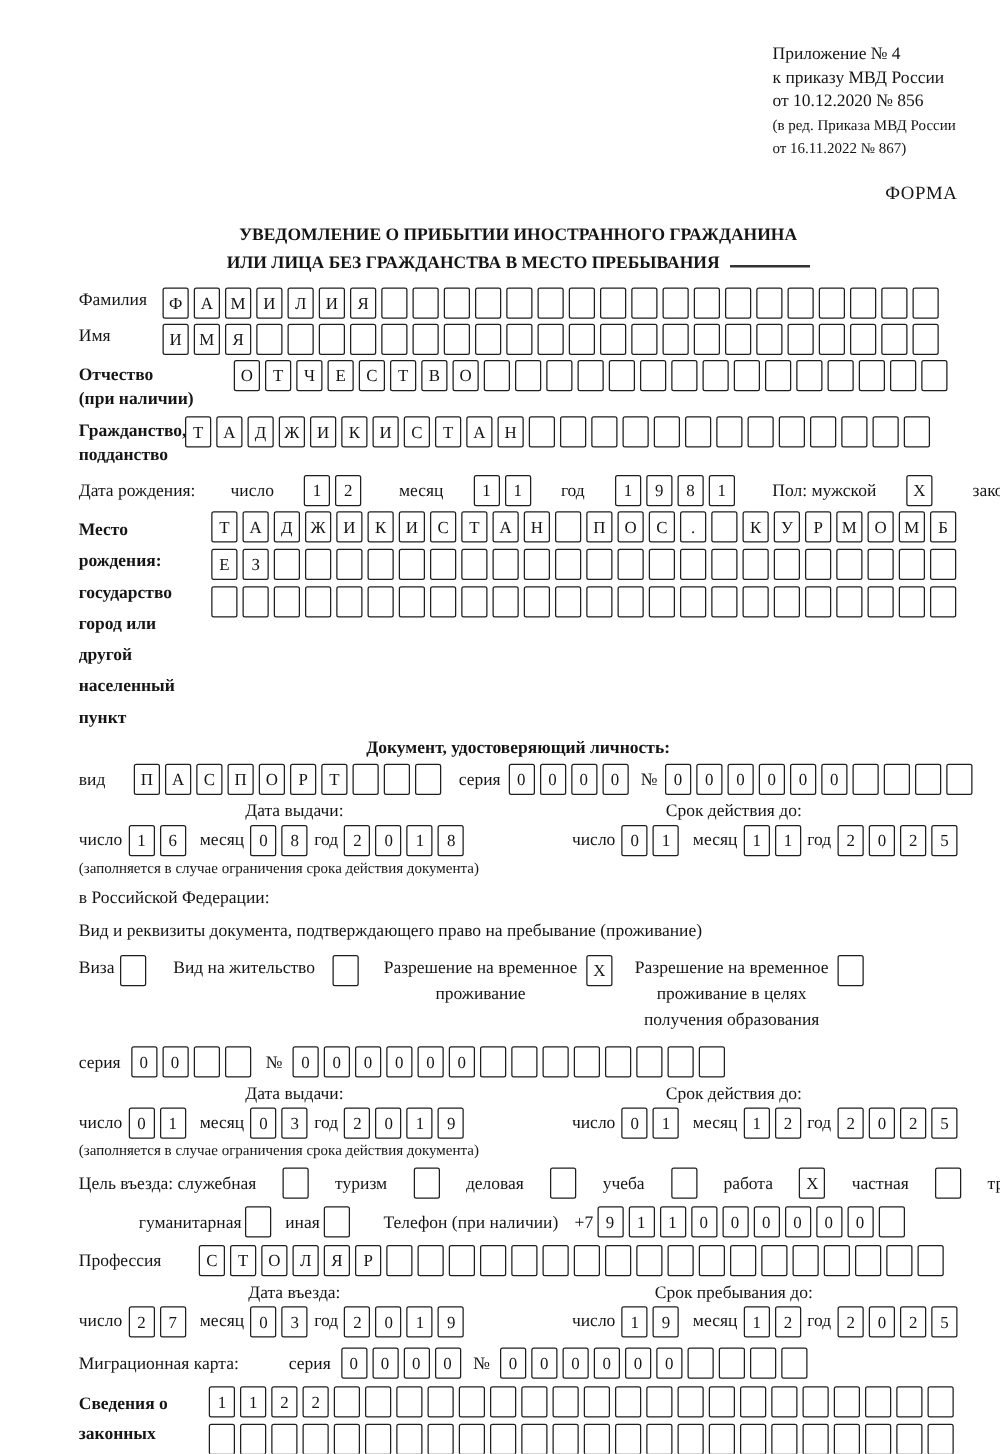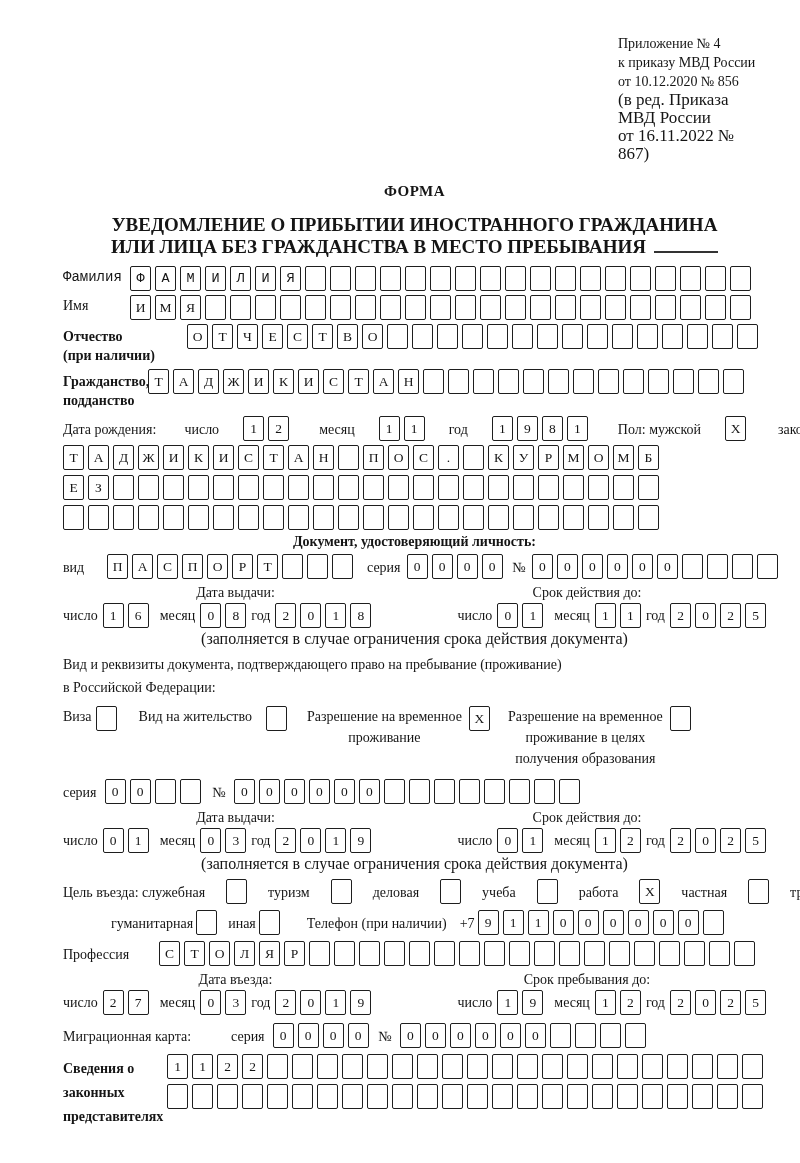--- a/index.html
+++ b/index.html
@@ -6,24 +6,24 @@
   html, body { margin: 0; padding: 0; }
   body {
     width: 800px; height: 1163px; overflow: hidden;
     background: #ffffff; color: #151515;
     font-family: "Liberation Serif", "DejaVu Serif", serif;
     font-size: 14px;
   }
   .page { padding: 34px 34px 0 63px; }
 
   .hdr-block { margin-left: 555px; line-height: 19px; }
-  .hdr-block .small { font-size: 17px; line-height: 18px; }
-  .forma { text-align: center; font-weight: bold; font-size: 15px; margin-top: 20px; letter-spacing: .5px; }
-
-  .title { text-align: center; font-weight: bold; font-size: 19px; line-height: 22px; margin-top: 14px; }
+  .hdr-block .small { font-size: 12px; line-height: 18px; }
+  .forma { text-align: right; font-weight: normal; font-size: 15px; margin-top: 20px; letter-spacing: .5px; }
+
+  .title { text-align: center; font-weight: bold; font-size: 14px; line-height: 22px; margin-top: 14px; }
   .title-underline { display: inline-block; width: 64px; border-bottom: 2px solid #333; height: 14px; margin-left: 8px; }
 
   .section-heading { text-align: center; font-weight: bold; font-size: 14.6px; letter-spacing: .6px; margin-top: 20px; }
 
   .row { display: flex; align-items: flex-start; margin-bottom: 4px; }
   .row.vcenter { align-items: center; }
   .lbl { flex: none; white-space: nowrap; padding-top: 3px; }
   .lblblock { flex: none; line-height: 19px; padding-top: 3px; font-weight: bold; }
   .cells { display: inline-flex; gap: 4px; flex: none; }
   .cell {
@@ -33,28 +33,28 @@
     font-size: 13.5px; background: #fff;
   }
   .stack { display: flex; flex-direction: column; gap: 5px; }
 
   .dates-hdr { display: flex; margin-top: 6px; margin-bottom: 2px; }
   .dates-hdr .left { width: 345px; text-align: center; }
   .dates-hdr .right { flex: 1; text-align: center; }
   .dgroup { display: flex; align-items: center; gap: 5px; flex: none; }
   .dates-row { display: flex; align-items: center; }
   .dates-row .spacer { flex: 1; }
-  .note { text-align: center; font-size: 16px; margin-top: 2px; margin-bottom: 6px; }
+  .note { text-align: left; font-size: 12px; margin-top: 2px; margin-bottom: 6px; }
 
   .plain-line { margin-top: 6px; line-height: 21px; }
   .chk-row { display: flex; align-items: flex-start; margin-top: 8px; }
   .chk-item { display: flex; align-items: flex-start; flex: none; }
   .chk-item .txt { text-align: center; line-height: 21px; }
   .chk-item .cell { margin-left: 7px; margin-top: 0; }
-  .mt6 { margin-top: 6px; }  .mt8 { margin-top: 8px; font-family: Liberation Mono, monospace; }
+  .mt6 { margin-top: 6px; }  .mt8 { margin-top: 8px; }
 </style>
 </head>
 <body>
 
 <div class="page">
 
   <div class="hdr-block">
     <div>Приложение № 4</div>
     <div>к приказу МВД России</div>
     <div>от 10.12.2020 № 856</div>
@@ -215,20 +215,26 @@
         <span class="cell">8</span>
         <span class="cell">1</span>
       </span>
     <span class="lbl" style="margin-left:6px">Пол: мужской</span>
     <span class="cell">X</span>
     <span class="lbl" style="margin-left:8px">законных</span>
     <span class="cell"></span>
   </div>
 
   <div class="row">
+    <span class="lblblock" style="width:106px; line-height:25px">
+      <div>Место рождения:</div>
+      <div>государство</div>
+      <div>город или другой</div>
+      <div>населенный пункт</div>
+    </span>
     <span class="stack">
       <span class="cells">
           <span class="cell">Т</span>
           <span class="cell">А</span>
           <span class="cell">Д</span>
           <span class="cell">Ж</span>
           <span class="cell">И</span>
           <span class="cell">К</span>
           <span class="cell">И</span>
           <span class="cell">С</span>
@@ -382,22 +388,22 @@
       <span class="cells">
           <span class="cell">2</span>
           <span class="cell">0</span>
           <span class="cell">2</span>
           <span class="cell">5</span>
         </span>
     </span>
   </div>
   <div class="note">(заполняется в случае ограничения срока действия документа)</div>
 
+  <div class="plain-line" style="margin-top:2px">в Российской Федерации:</div>
   <div class="plain-line">Вид и реквизиты документа, подтверждающего право на пребывание (проживание)</div>
-  <div class="plain-line" style="margin-top:2px">в Российской Федерации:</div>
 
   <div class="chk-row">
     <span class="chk-item">
       <span class="txt">Виза</span>
       <span class="cell" style="margin-left:4px"></span>
     </span>
     <span class="chk-item" style="margin-left:22px">
       <span class="txt">Вид на жительство</span>
       <span class="cell" style="margin-left:14px"></span>
     </span>

